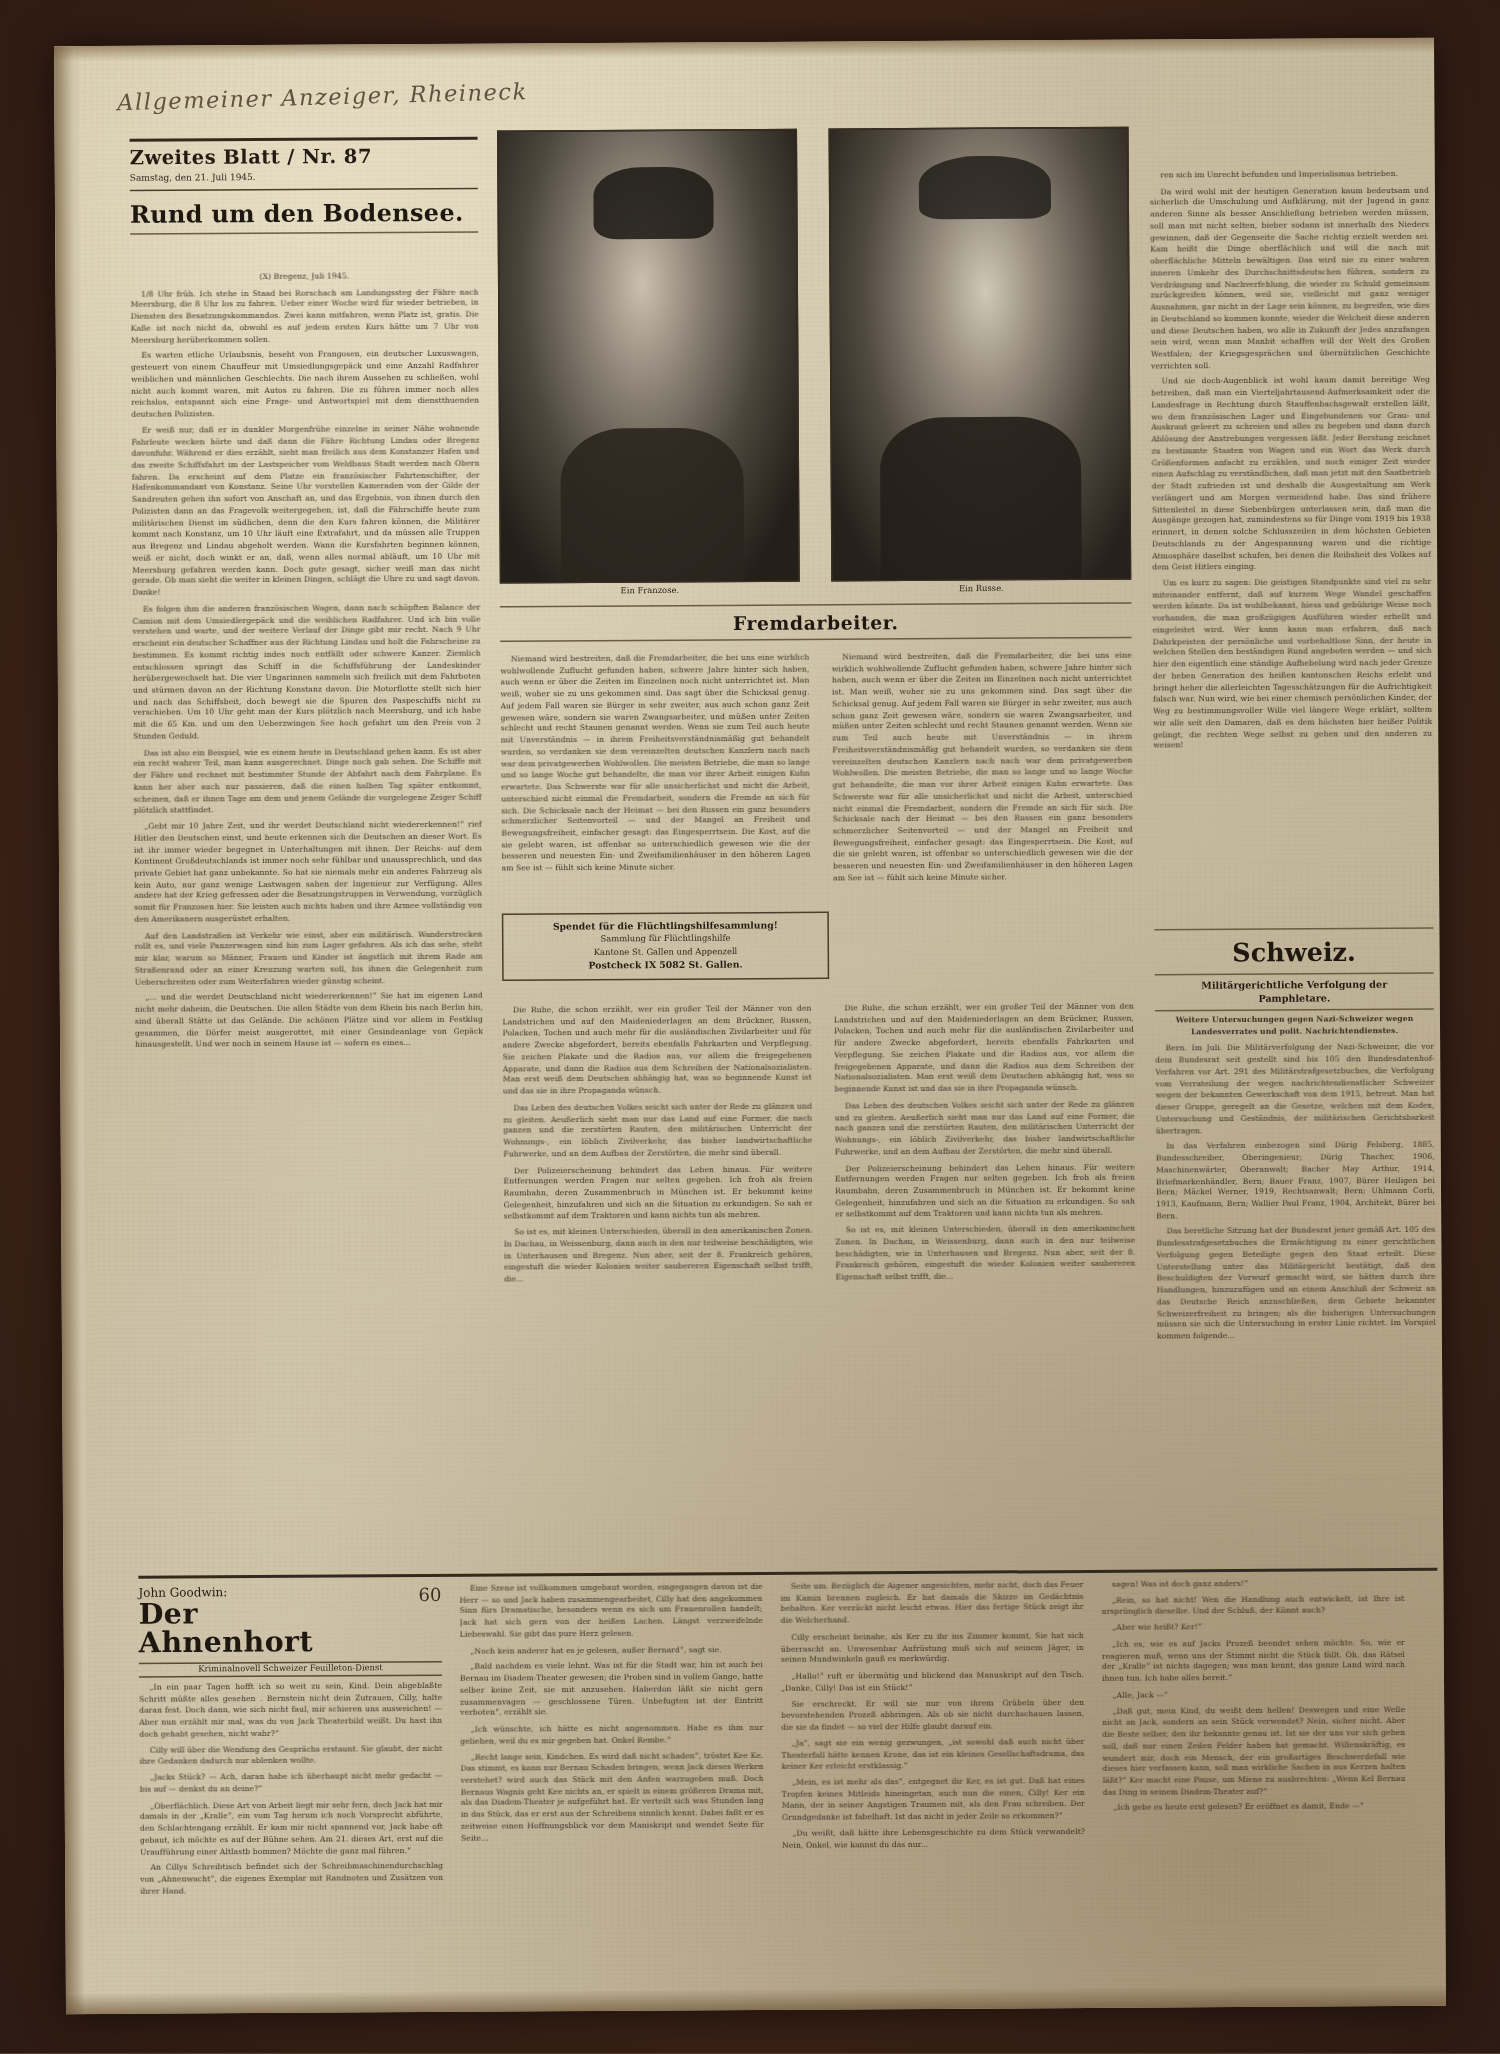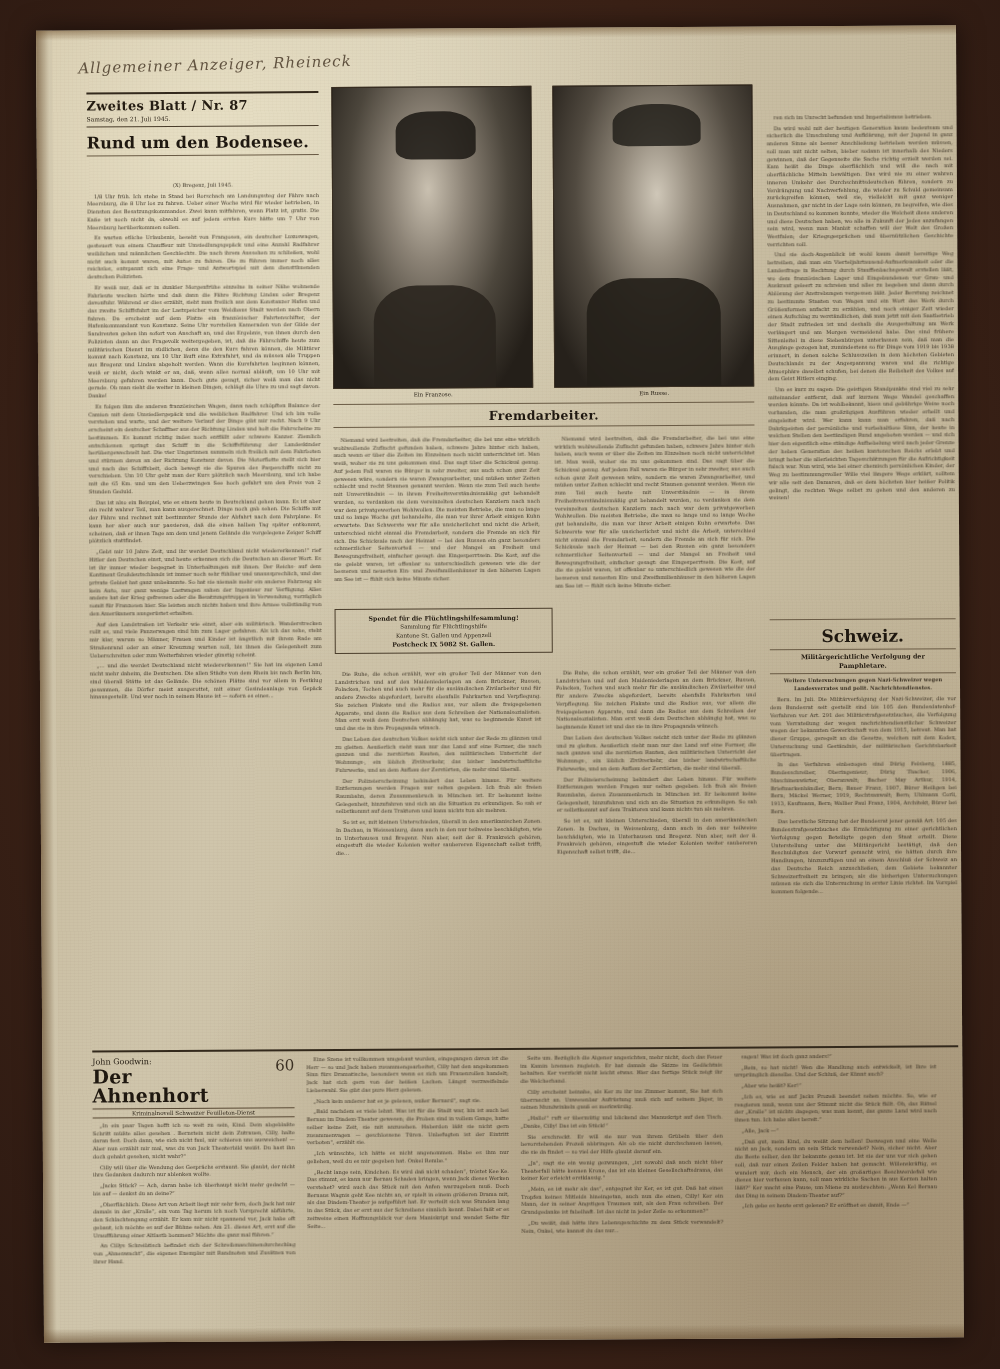--- a/index.html
+++ b/index.html
@@ -80,21 +80,21 @@
   
   .feuilleton{position:absolute;left:50px;top:1020px;width:866px;}
   .feu-rule{border-top:2px solid #33291c;}
   .feu-cols{display:flex;gap:12px;margin-top:5px;}
   .feu-col{width:202px;}
   .feu-author{font-family:"DejaVu Serif",serif;font-size:8px;color:#241c12;margin-bottom:1px;}
   .feu-title{font-family:"DejaVu Serif",serif;font-weight:bold;font-size:19px;color:#1f1810;
      letter-spacing:.3px;line-height:1;}
   .feu-sub{font-family:"DejaVu Serif",serif;font-size:5.6px;color:#2e2519;text-align:center;
      border-top:1px solid #5a4a35;border-bottom:1px solid #5a4a35;padding:1px 0;margin:3px 0 4px;}
-  .feu-num{float:right;font-family:"DejaVu Serif",serif;font-size:15px;color:#3a2f22;margin-left:36px;}
+  .feu-num{float:right;font-family:"DejaVu Serif",serif;font-size:12px;color:#3a2f22;margin-left:36px;}
 
   .schweiz-title{font-family:"DejaVu Serif",serif;font-weight:bold;font-size:17px;text-align:center;
      color:#1f1810;margin:6px 0 2px;}
 </style>
 </head>
 <body>
 
 <div class="scan-bg"></div>
 
 <div class="sheet">

